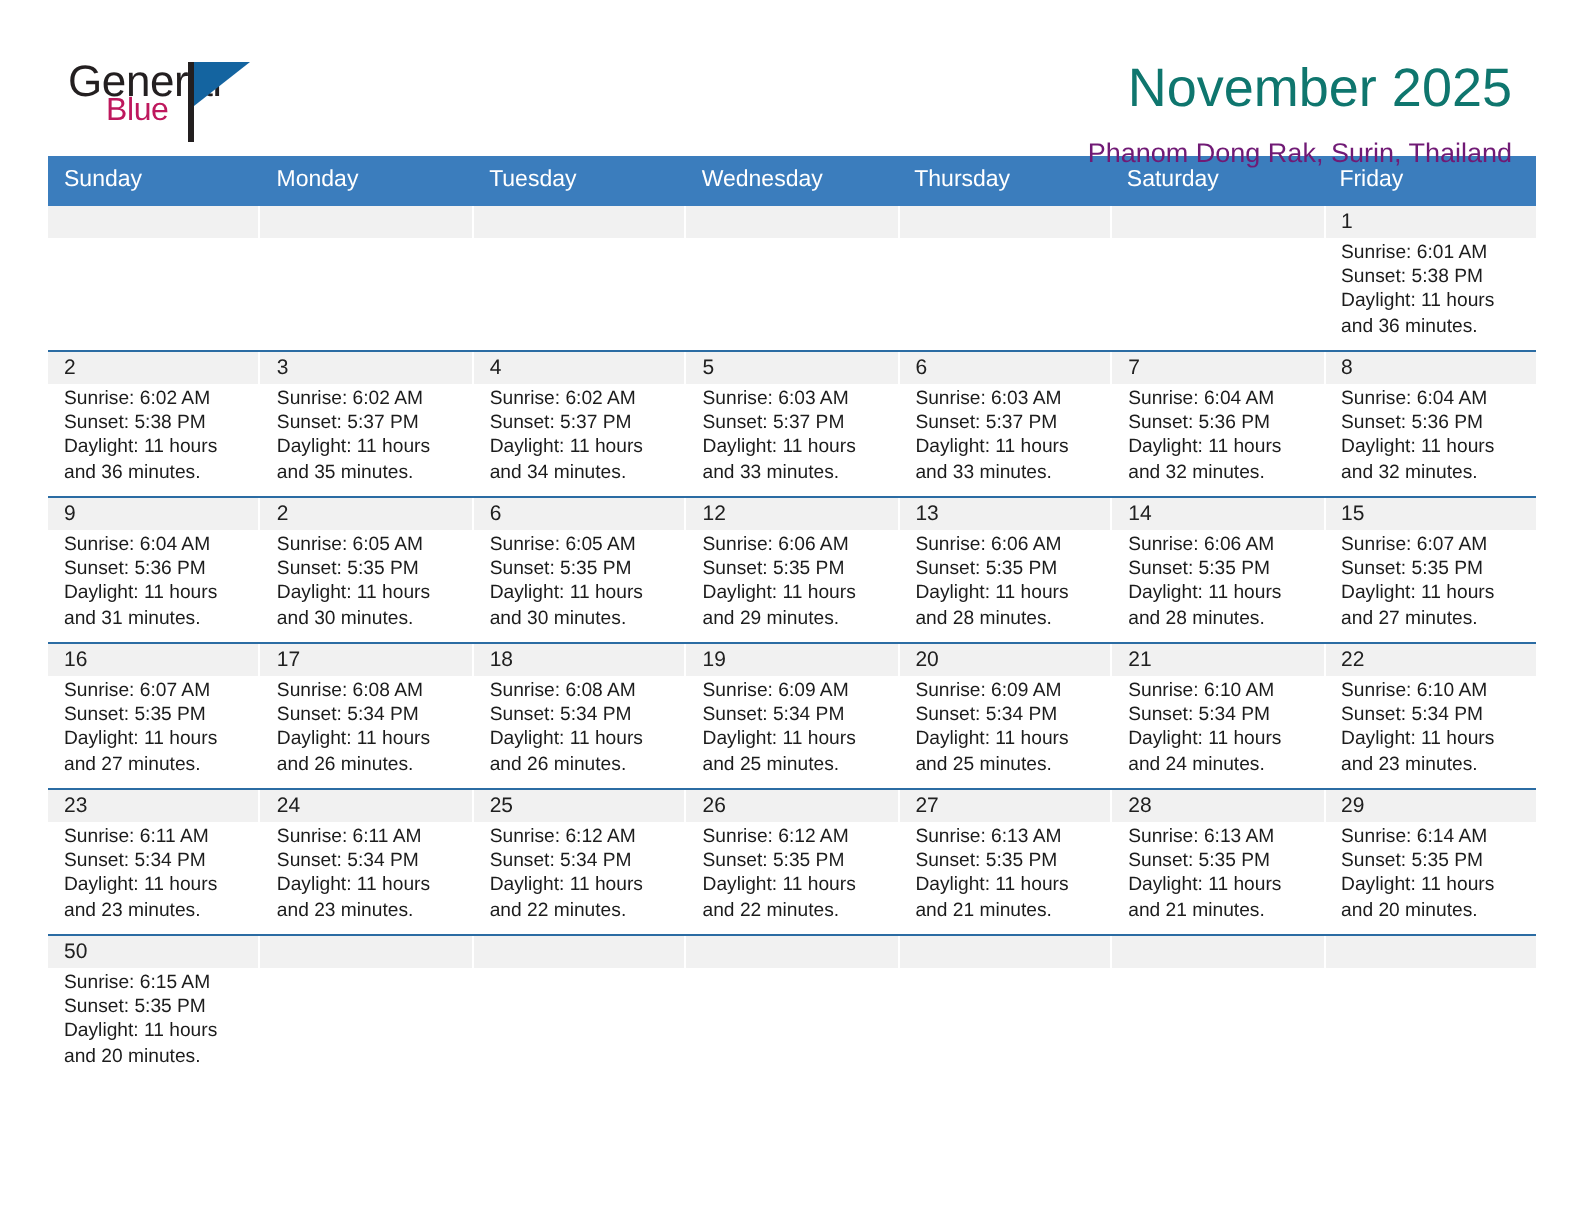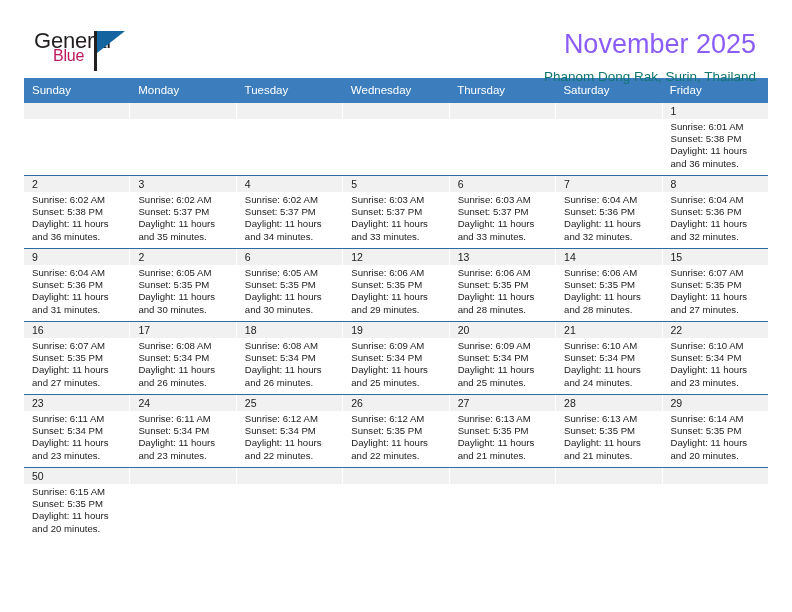--- a/index.html
+++ b/index.html
@@ -72,27 +72,27 @@
     background: #231f20;
   }
 
   .title-block {
     text-align: right;
     padding-top: 0px;
   }
   .cal-title {
     font-size: 27px;
     font-weight: normal;
-    color: #8b5cf6;
+    color: #0f766e;
     line-height: 32px;
     letter-spacing: 0px;
   }
   .cal-subtitle {
     font-size: 13.5px;
-    color: #0f766e;
+    color: #701a75;
     margin-top: 9px;
     line-height: 16px;
   }
 
   
   .calendar {
     margin: 0 24px 0 24px;
     width: 744px;
   }
   .weekdays {

